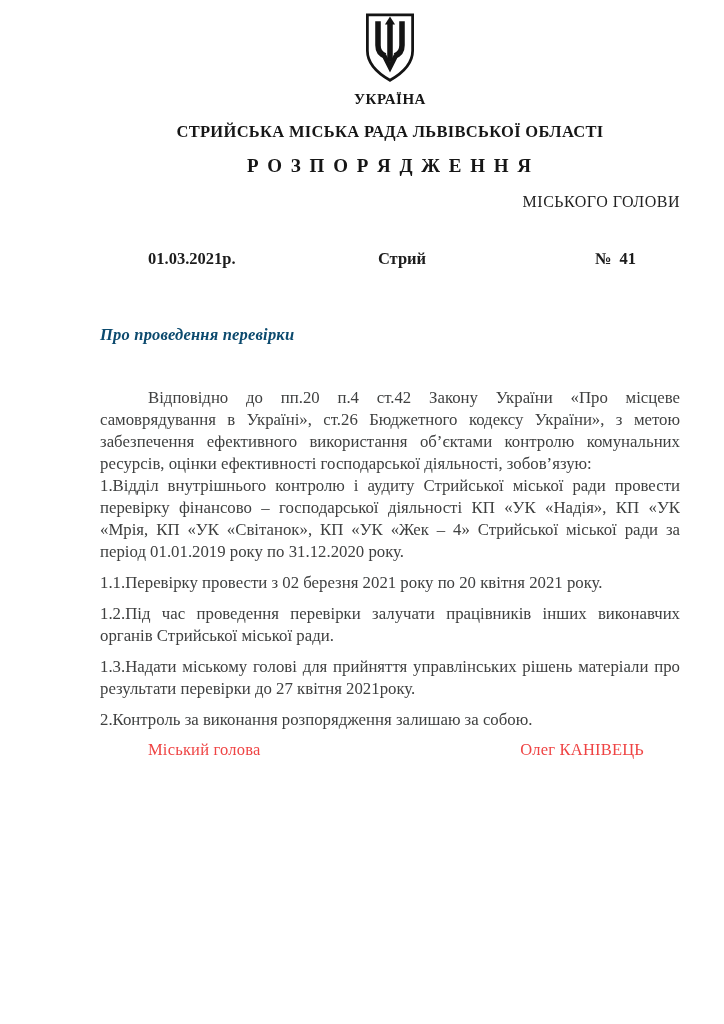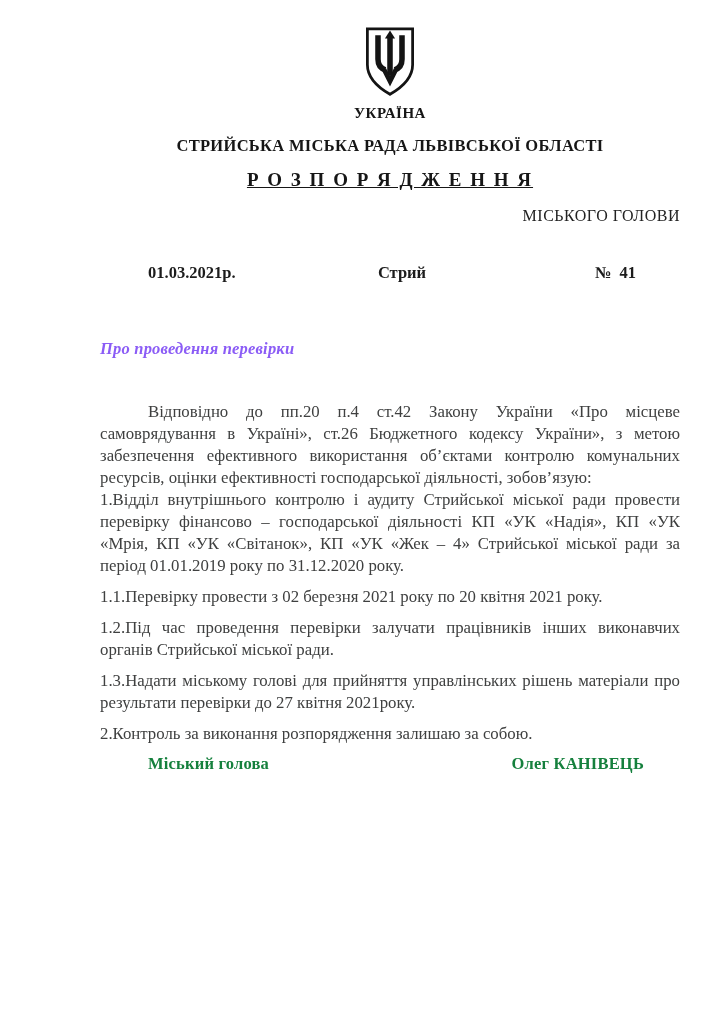--- a/index.html
+++ b/index.html
@@ -8,21 +8,21 @@
     position: relative;
     width: 724px;
     height: 1024px;
     margin: 0 auto;
     background: #ffffff;
     font-family: "Liberation Serif", "DejaVu Serif", serif;
     color: #3f4040;
     overflow: hidden;
   }
   .content {
-    padding: 26px 44px 0 100px; 
+    padding: 12px 44px 0 100px; 
   }
   
   .doc-header { text-align: center; color: #161616; }
   .emblem-wrap { display: flex; justify-content: center; margin-bottom: 3px; }
   .country {
     font-weight: bold;
     font-size: 15px;
     letter-spacing: 0.5px;
     margin-top: 2px;
   }
@@ -31,21 +31,20 @@
     font-size: 16.5px;
     letter-spacing: 0.3px;
     margin-top: 14px;
   }
   .doc-title {
     font-weight: bold;
     font-size: 19px;
     letter-spacing: 2px;
     margin-top: 13px;
     white-space: pre;
-    text-decoration: underline;
   }
   .doc-subtitle {
     font-size: 16px;
     letter-spacing: 0.5px;
     margin-top: 16px;
     color: #222;
     text-align: right;
   }
   
   .meta-row {
@@ -59,37 +58,37 @@
   }
   .meta-date { font-weight: bold; padding-left: 48px; justify-self: start; }
   .meta-city { font-weight: bold; justify-self: center; transform: translateX(12px); }
   .meta-number { font-weight: bold; justify-self: end; padding-right: 44px; white-space: pre; margin-left: 40px; }
   
   .subject {
     margin-top: 56px;
     font-size: 16.5px;
     font-weight: bold;
     font-style: italic;
-    color: #8b5cf6;
+    color: #0c4a6e;
     letter-spacing: 0.2px;
   }
   
   .body-text { margin-top: 42px; font-size: 16.8px; line-height: 22px; }
   .body-text p { text-align: justify; margin-bottom: 9px; }
   .body-text p.intro { text-indent: 48px; margin-bottom: 0; }
   
   .signature-row {
     display: flex;
     justify-content: space-between;
     align-items: baseline;
     padding-left: 48px;
     padding-right: 36px;
     font-size: 16.5px;
-    font-weight: bold;
-    color: #15803d;
+    font-weight: normal;
+    color: #ef4444;
     letter-spacing: 0.2px;
   }
 </style>
 </head>
 <body>
 
 <div class="page">
   <div class="content">
 
     <header class="doc-header">

